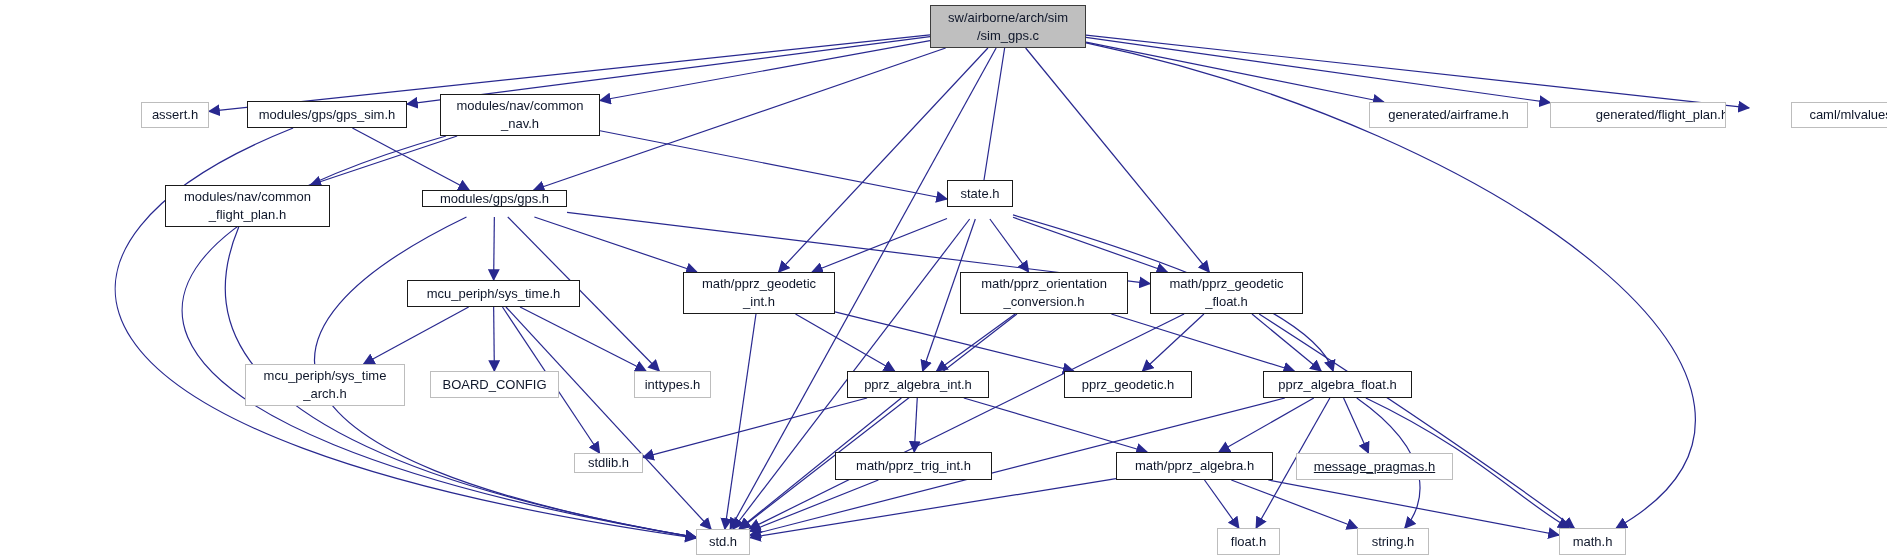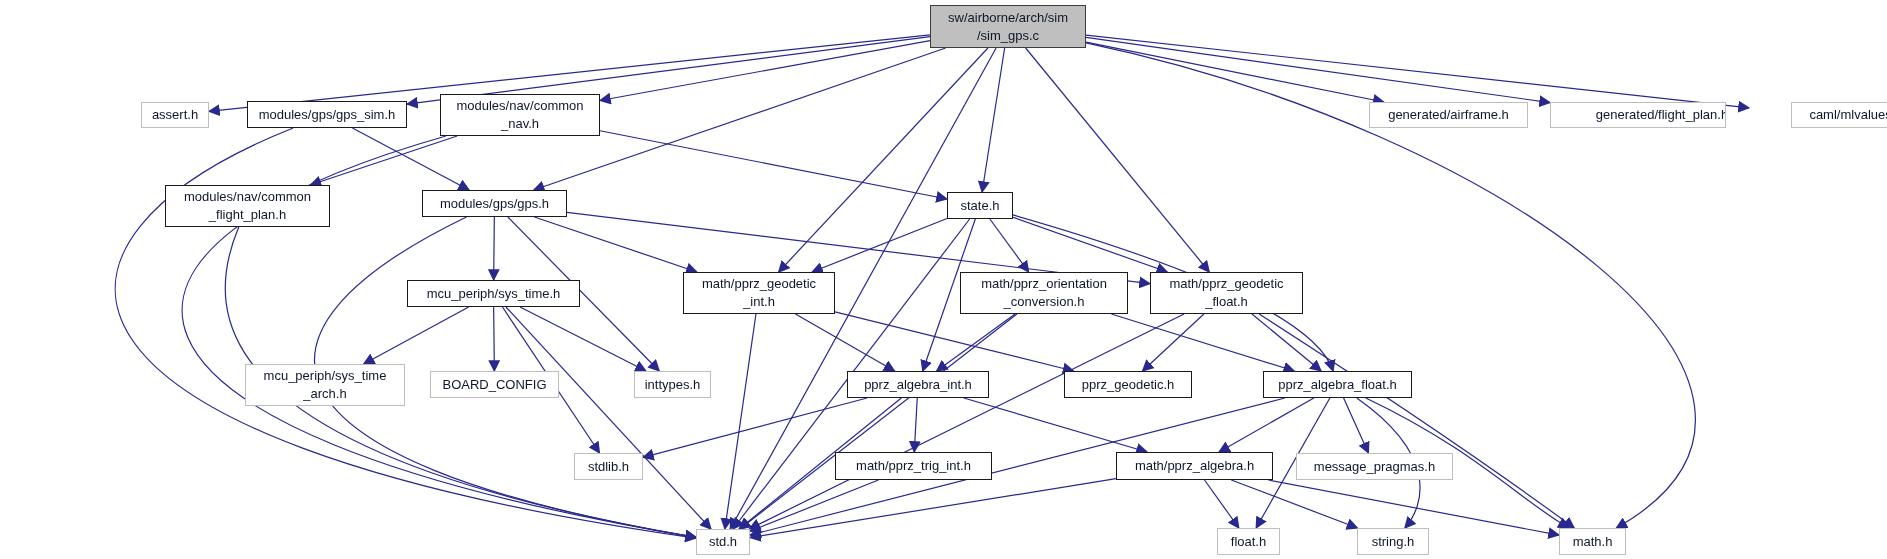--- a/index.html
+++ b/index.html
@@ -91,38 +91,38 @@
 /sim_gps.c</div>
       <div class="node external" style="left: 141px; top: 102px; width: 68px; height: 26px;">assert.h</div>
       <div class="node internal" style="left: 247px; top: 101px; width: 160px; height: 27px;">modules/gps/gps_sim.h</div>
       <div class="node internal" style="left: 440px; top: 94px; width: 160px; height: 42px;">modules/nav/common
 _nav.h</div>
       <div class="node external" style="left: 1369px; top: 102px; width: 159px; height: 26px;">generated/airframe.h</div>
       <div class="node external" style="left: 1550px; top: 102px; width: 176px; height: 26px; padding-left: 48px;">generated/flight_plan.h</div>
       <div class="node external" style="left: 1749px; top: 102px; width: 130px; height: 26px; margin-left: 42px;">caml/mlvalues.h</div>
       <div class="node internal" style="left: 165px; top: 185px; width: 165px; height: 42px;">modules/nav/common
 _flight_plan.h</div>
-      <div class="node internal" style="left: 422px; top: 190px; width: 145px; height: 27px; text-align: center;">modules/gps/gps.h</div>
-      <div class="node internal" style="left: 947px; top: 192px; width: 66px; height: 27px; text-align: right;">state.h</div>
+      <div class="node internal" style="left: 422px; top: 190px; width: 145px; height: 17px; text-align: center;">modules/gps/gps.h</div>
+      <div class="node internal" style="left: 947px; top: 180px; width: 66px; height: 27px; text-align: right;">state.h</div>
       <div class="node internal" style="left: 407px; top: 280px; width: 173px; height: 27px;">mcu_periph/sys_time.h</div>
       <div class="node internal" style="left: 683px; top: 272px; width: 152px; height: 42px;">math/pprz_geodetic
 _int.h</div>
       <div class="node internal" style="left: 960px; top: 272px; width: 168px; height: 42px;">math/pprz_orientation
 _conversion.h</div>
       <div class="node internal" style="left: 1150px; top: 272px; width: 153px; height: 42px;">math/pprz_geodetic
 _float.h</div>
       <div class="node external" style="left: 245px; top: 364px; width: 160px; height: 42px;">mcu_periph/sys_time
 _arch.h</div>
       <div class="node external" style="left: 430px; top: 371px; width: 129px; height: 27px;">BOARD_CONFIG</div>
       <div class="node external" style="left: 634px; top: 371px; width: 77px; height: 27px;">inttypes.h</div>
       <div class="node internal" style="left: 847px; top: 371px; width: 142px; height: 27px;">pprz_algebra_int.h</div>
       <div class="node internal" style="left: 1064px; top: 371px; width: 128px; height: 27px;">pprz_geodetic.h</div>
       <div class="node internal" style="left: 1263px; top: 371px; width: 149px; height: 27px;">pprz_algebra_float.h</div>
-      <div class="node external" style="left: 574px; top: 453px; width: 69px; height: 27px;">stdlib.h</div>
+      <div class="node external" style="left: 574px; top: 453px; width: 69px; height: 20px;">stdlib.h</div>
       <div class="node internal" style="left: 1116px; top: 452px; width: 157px; height: 28px;">math/pprz_algebra.h</div>
       <div class="node internal" style="left: 835px; top: 452px; width: 157px; height: 28px;">math/pprz_trig_int.h</div>
-      <div class="node external" style="left: 1296px; top: 453px; width: 157px; height: 27px;">message_pragmas.h</div>
+      <div class="node external" style="left: 1296px; top: 453px; width: 157px; height: 27px; text-decoration: underline;">message_pragmas.h</div>
       <div class="node external" style="left: 696px; top: 529px; width: 54px; height: 26px;">std.h</div>
       <div class="node external" style="left: 1217px; top: 528px; width: 63px; height: 27px;">float.h</div>
       <div class="node external" style="left: 1357px; top: 528px; width: 72px; height: 27px;">string.h</div>
       <div class="node external" style="left: 1559px; top: 528px; width: 67px; height: 27px;">math.h</div>
     </div>
 </div>
 
 </body></html>

